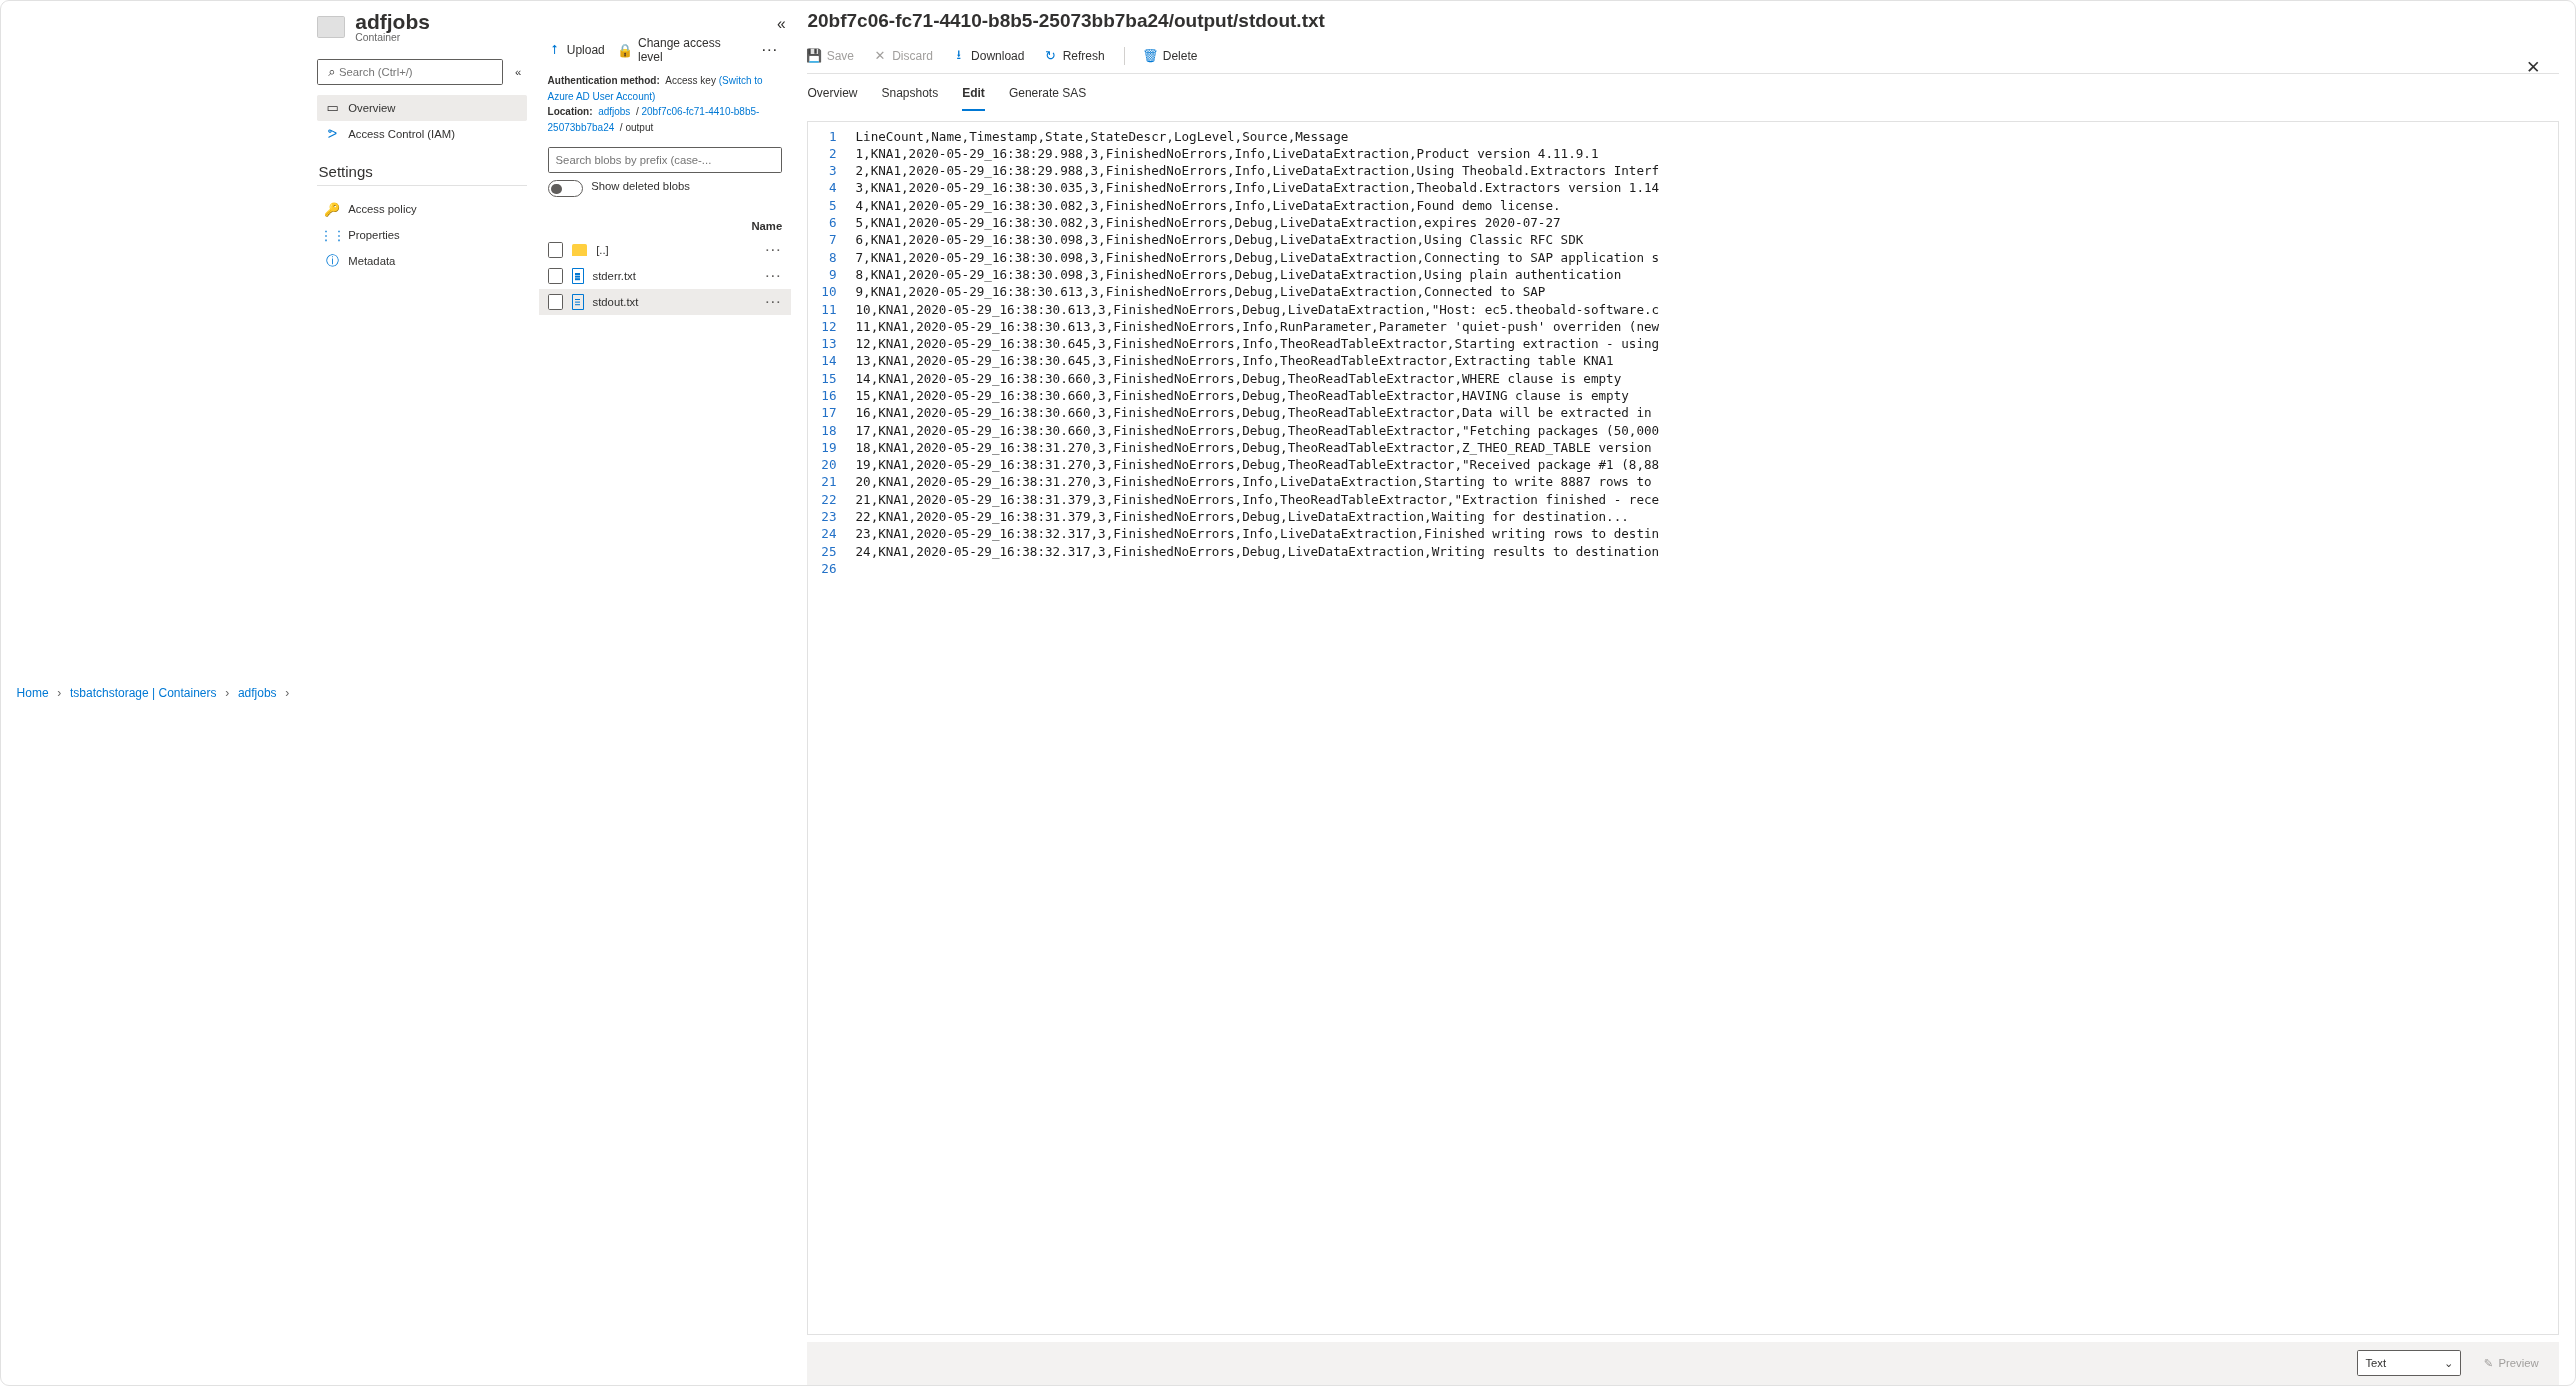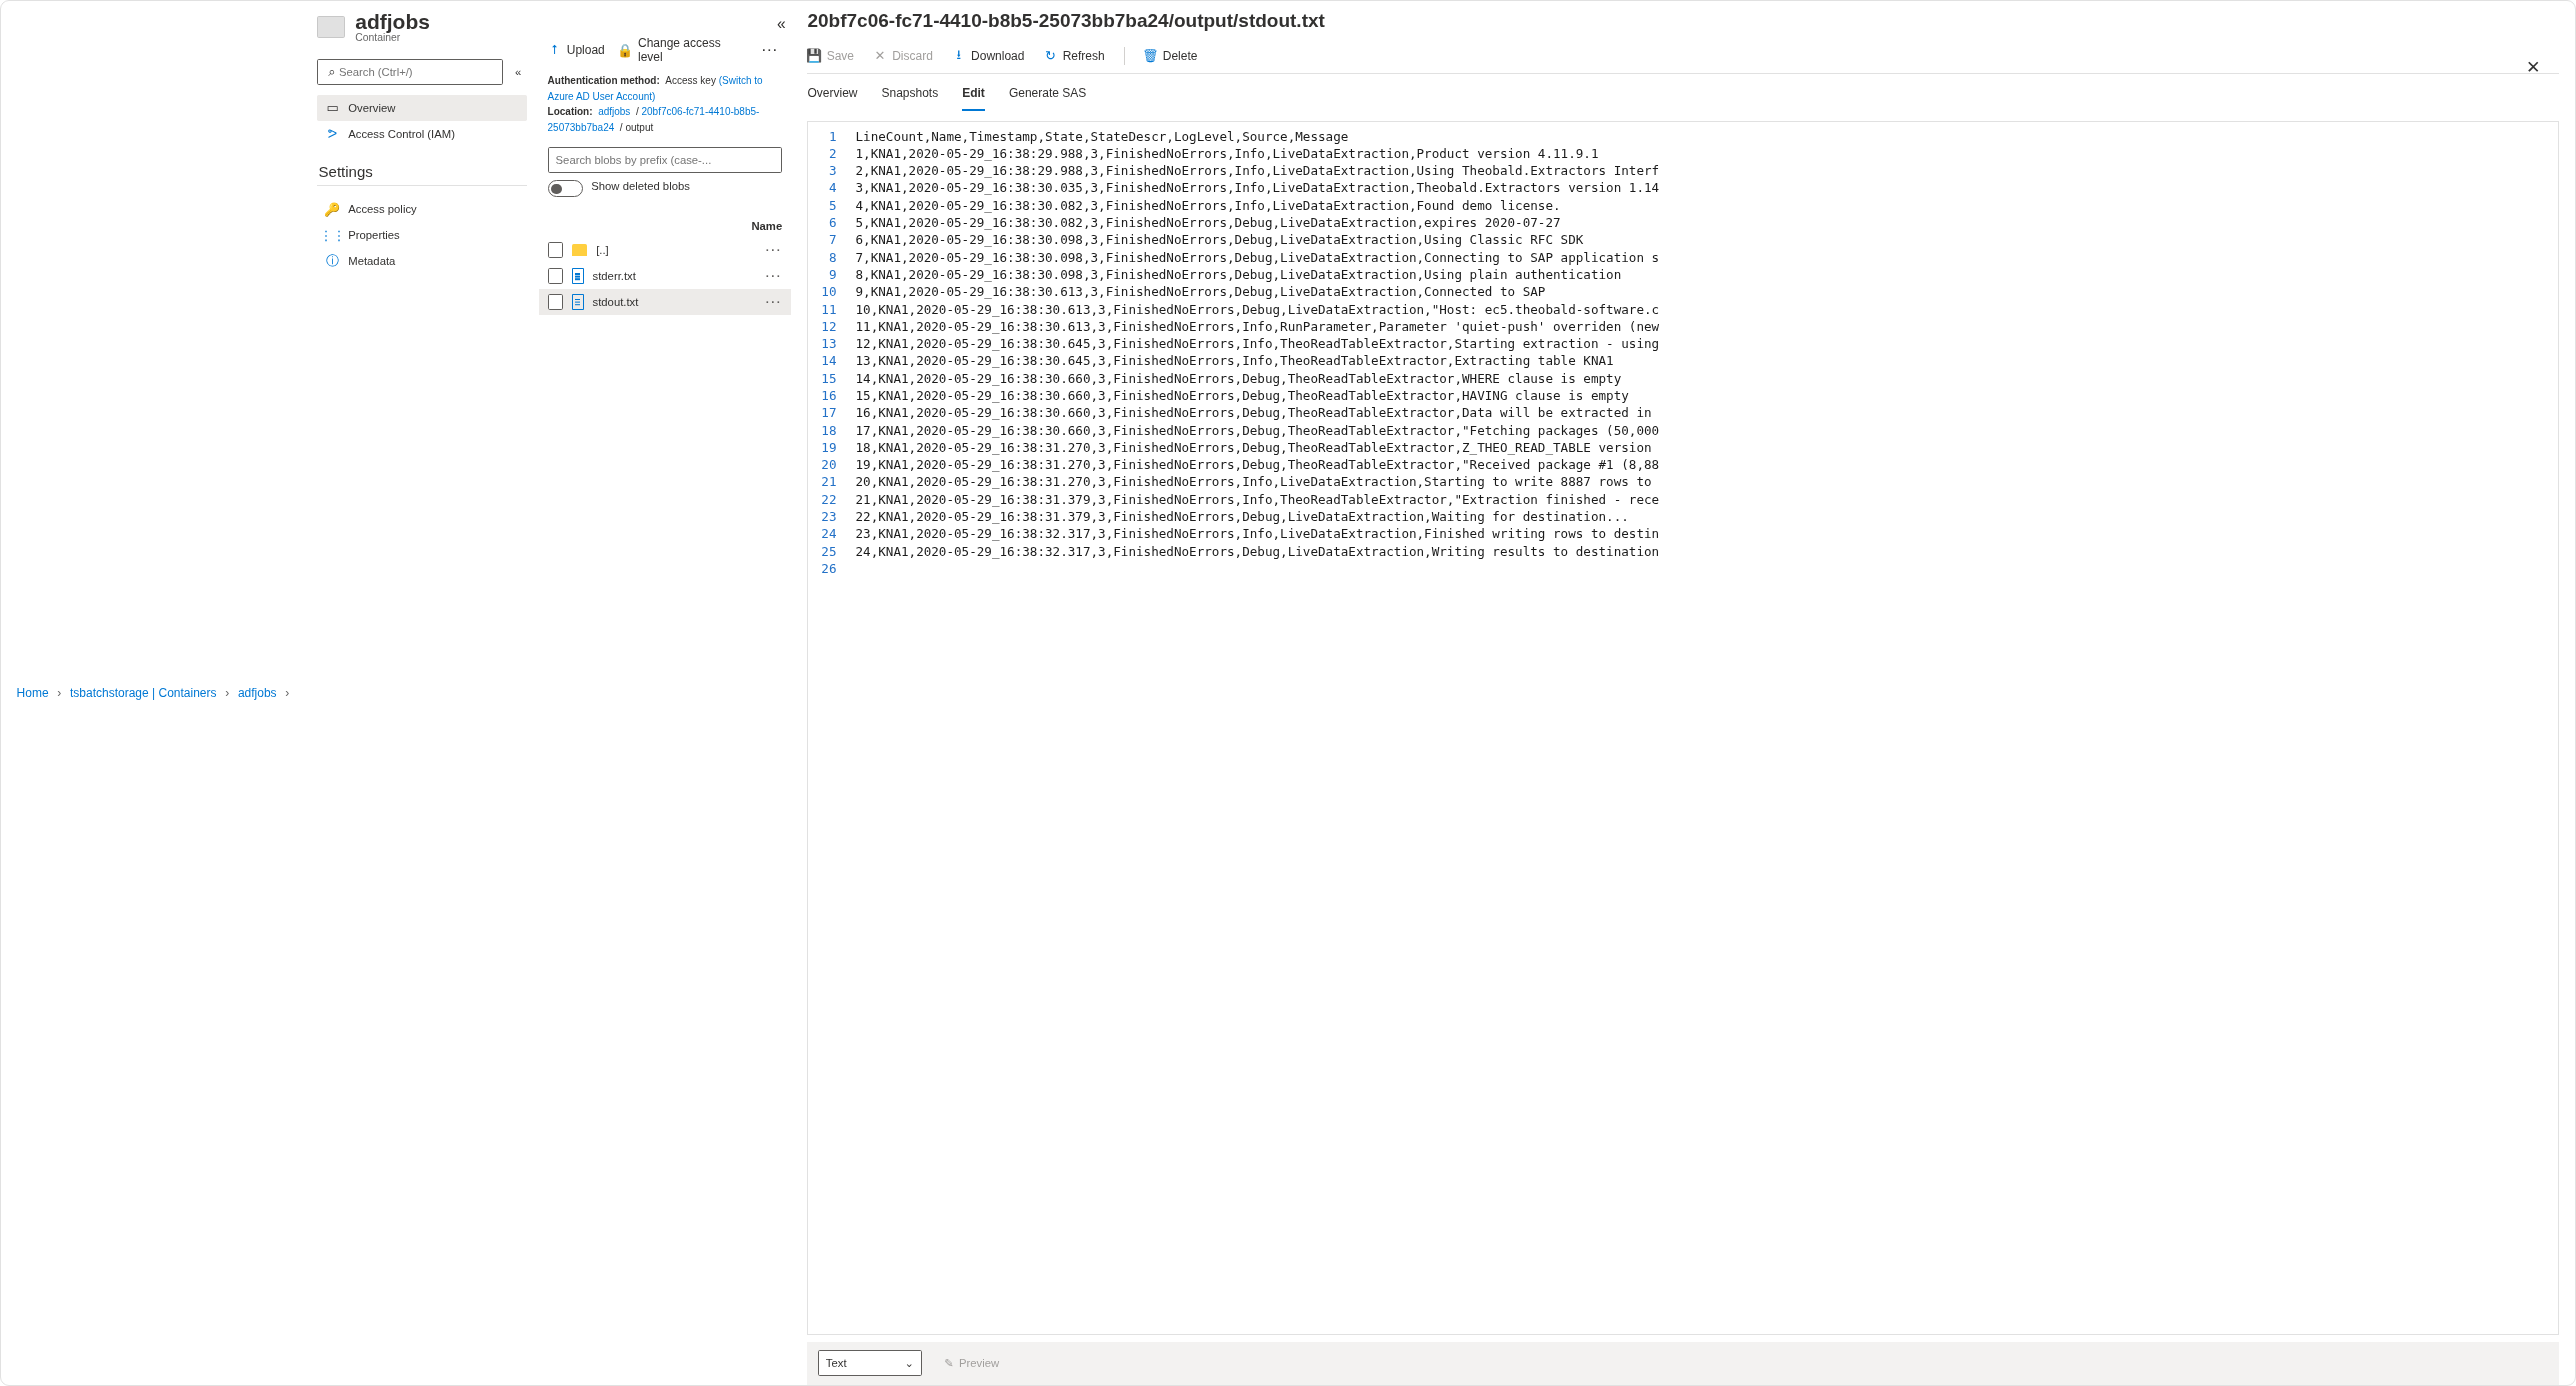--- a/index.html
+++ b/index.html
@@ -83,21 +83,21 @@
 .tabs { display: flex; gap: 24px; padding: 12px 0 0 0; }
 .tab { padding-bottom: 8.7px; cursor: pointer; font-size: 12px; color: #323130; }
 .tab.active { border-bottom: 2.6px solid #0078d4; font-weight: 600; }
 
 .editor-wrap { flex: 1; border: 0.9px solid #e1e1e1; margin-top: 10.4px; display: flex; overflow: hidden; font-family: "Consolas", "Menlo", monospace; font-size: 12.6px; }
 .gutter { background: #fff; color: #2371c7; text-align: right; padding: 5.2px 12px 5.2px 8.7px; user-select: none; min-width: 40px; }
 .gutter div { height: 17.3px; line-height: 17.3px; }
 .code { flex: 1; padding: 5.2px 0 5.2px 7px; white-space: pre; overflow: hidden; color: #1b1b1b; }
 .code div { height: 17.3px; line-height: 17.3px; }
 
-.footer-bar { background: #f3f2f1; padding: 8.7px 10.4px; display: flex; align-items: center; gap: 12px; margin-top: 7px; }
+.footer-bar { background: #f3f2f1; padding: 8.7px 10.4px; display: flex; align-items: center; gap: 12px; margin-top: 7px; justify-content: flex-end; }
 .select-box { border: 0.9px solid #605e5c; border-radius: 1.7px; background: #fff; height: 26px; display: flex; align-items: center; padding: 0 7px; min-width: 104px; justify-content: space-between; cursor: pointer; }
 .preview-btn { display: flex; align-items: center; gap: 5.2px; color: #a19f9d; height: 26px; padding: 0 10.4px; border-radius: 1.7px; cursor: default; }
 </style>
 </head>
 <body>
 
 <div class="root">
 
   <div class="breadcrumb">
     <a href="#">Home</a>

